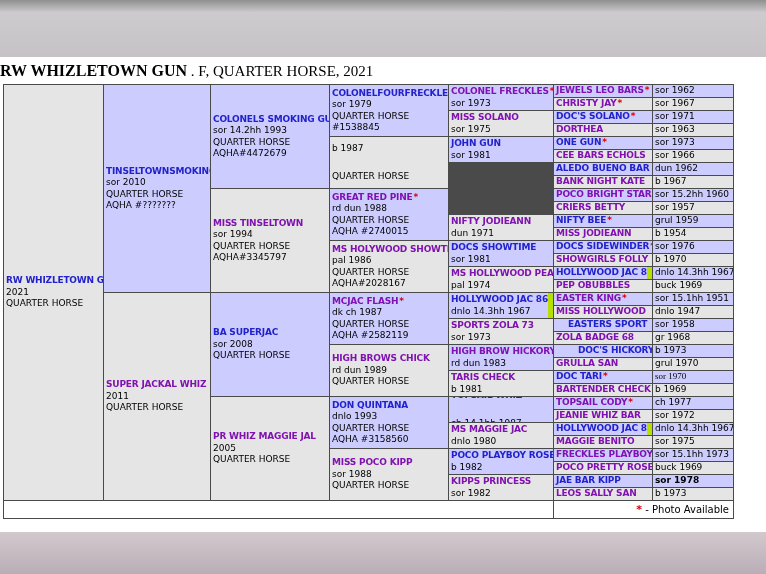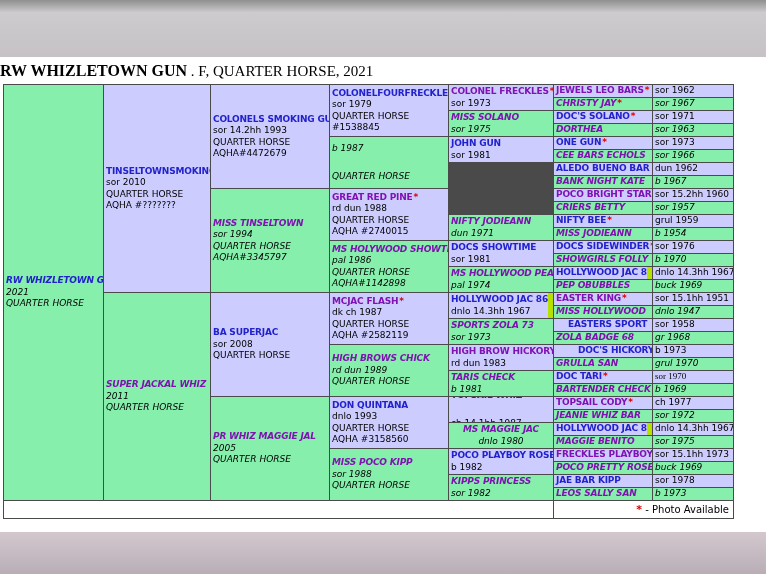--- a/index.html
+++ b/index.html
@@ -19,21 +19,21 @@
   .pedigree{
     position:absolute;left:3px;top:84px;
     display:grid;
     grid-template-columns:99px 106px 118px 118px 104px 98px 80px;
     grid-template-rows:repeat(32,12px) 17px;
     gap:1px;background:#4a4a4a;border:1px solid #4a4a4a;
   }
   .cell{background:#fff;display:flex;flex-direction:column;justify-content:center;
     padding:0 2px;overflow:hidden;position:relative;font-size:9px;line-height:11.5px;}
   .lav{background:#ccccff;}
-  .pink{background:#86efac;font-style:italic;}
+  .pink{background:#e5e5e5;}
   .hname{font-weight:bold;white-space:nowrap;letter-spacing:-0.2px;
     text-decoration:none;cursor:pointer;}
   .lb{color:#2222cc;}
   .lp{color:#8012b2;}
   .det{white-space:nowrap;color:#000;}
   .star{color:#e00000;margin-left:1px;font-weight:bold;}
   .marker{position:absolute;top:0;right:0;bottom:0;width:5px;background:#b5e000;}
   .foot{background:#fff;flex-direction:row;align-items:center;justify-content:flex-end;
     font-size:10px;padding-right:4px;}
   .legend-text{white-space:pre;color:#000;font-size:10px;}
@@ -104,21 +104,21 @@
     <div class="cell lav" style="grid-area: 9 / 4 / span 4;">
       <a class="hname lp"><span>GREAT RED PINE</span><span class="star">*</span></a>
       <div class="det">rd dun 1988</div>
       <div class="det">QUARTER HORSE</div>
       <div class="det">AQHA #2740015</div>
     </div>
     <div class="cell pink" style="grid-area: 13 / 4 / span 4;">
       <a class="hname lp"><span>MS HOLYWOOD SHOWTIME</span></a>
       <div class="det">pal 1986</div>
       <div class="det">QUARTER HORSE</div>
-      <div class="det">AQHA#1142898</div>
+      <div class="det">AQHA#2028167</div>
     </div>
     <div class="cell lav" style="grid-area: 17 / 4 / span 4;">
       <a class="hname lp"><span>MCJAC FLASH</span><span class="star">*</span></a>
       <div class="det">dk ch 1987</div>
       <div class="det">QUARTER HORSE</div>
       <div class="det">AQHA #2582119</div>
     </div>
     <div class="cell pink" style="grid-area: 21 / 4 / span 4;">
       <a class="hname lp"><span>HIGH BROWS CHICK</span></a>
       <div class="det">rd dun 1989</div>
@@ -173,21 +173,21 @@
       <div class="det">rd dun 1983</div>
     </div>
     <div class="cell pink" style="grid-area: 23 / 5 / span 2;">
       <a class="hname lp"><span>TARIS CHECK</span></a>
       <div class="det">b 1981</div>
     </div>
     <div class="cell lav" style="grid-area: 25 / 5 / span 2; gap: 16px;">
       <a class="hname lb"><span>TOPSAIL WHIZ</span><span class="star">*</span></a>
       <div class="det">ch 14.1hh 1987</div>
     </div>
-    <div class="cell pink" style="grid-area: 27 / 5 / span 2; align-items: center;">
+    <div class="cell pink" style="grid-area: 27 / 5 / span 2;">
       <a class="hname lp"><span>MS MAGGIE JAC</span></a>
       <div class="det">dnlo 1980</div>
     </div>
     <div class="cell lav" style="grid-area: 29 / 5 / span 2;">
       <a class="hname lb"><span>POCO PLAYBOY ROSE</span></a>
       <div class="det">b 1982</div>
     </div>
     <div class="cell pink" style="grid-area: 31 / 5 / span 2;">
       <a class="hname lp"><span>KIPPS PRINCESS</span></a>
       <div class="det">sor 1982</div>
@@ -370,21 +370,21 @@
     </div>
     <div class="cell pink" style="grid-area: 30 / 6;">
       <a class="hname lp"><span>POCO PRETTY ROSE</span></a>
     </div>
     <div class="cell pink" style="grid-area: 30 / 7;">
       <div class="det">buck 1969</div>
     </div>
     <div class="cell lav" style="grid-area: 31 / 6;">
       <a class="hname lb"><span>JAE BAR KIPP</span></a>
     </div>
-    <div class="cell lav" style="grid-area: 31 / 7;">
+    <div class="cell lav" style="grid-area: 31 / 7; font-weight: bold;">
       <div class="det">sor 1978</div>
     </div>
     <div class="cell pink" style="grid-area: 32 / 6;">
       <a class="hname lp"><span>LEOS SALLY SAN</span></a>
     </div>
     <div class="cell pink" style="grid-area: 32 / 7;">
       <div class="det">b 1973</div>
     </div>
     <div class="cell foot" style="grid-area: 33 / 1 / auto / 6;"></div>
     <div class="cell foot" style="grid-area: 33 / 6 / auto / 8;">

